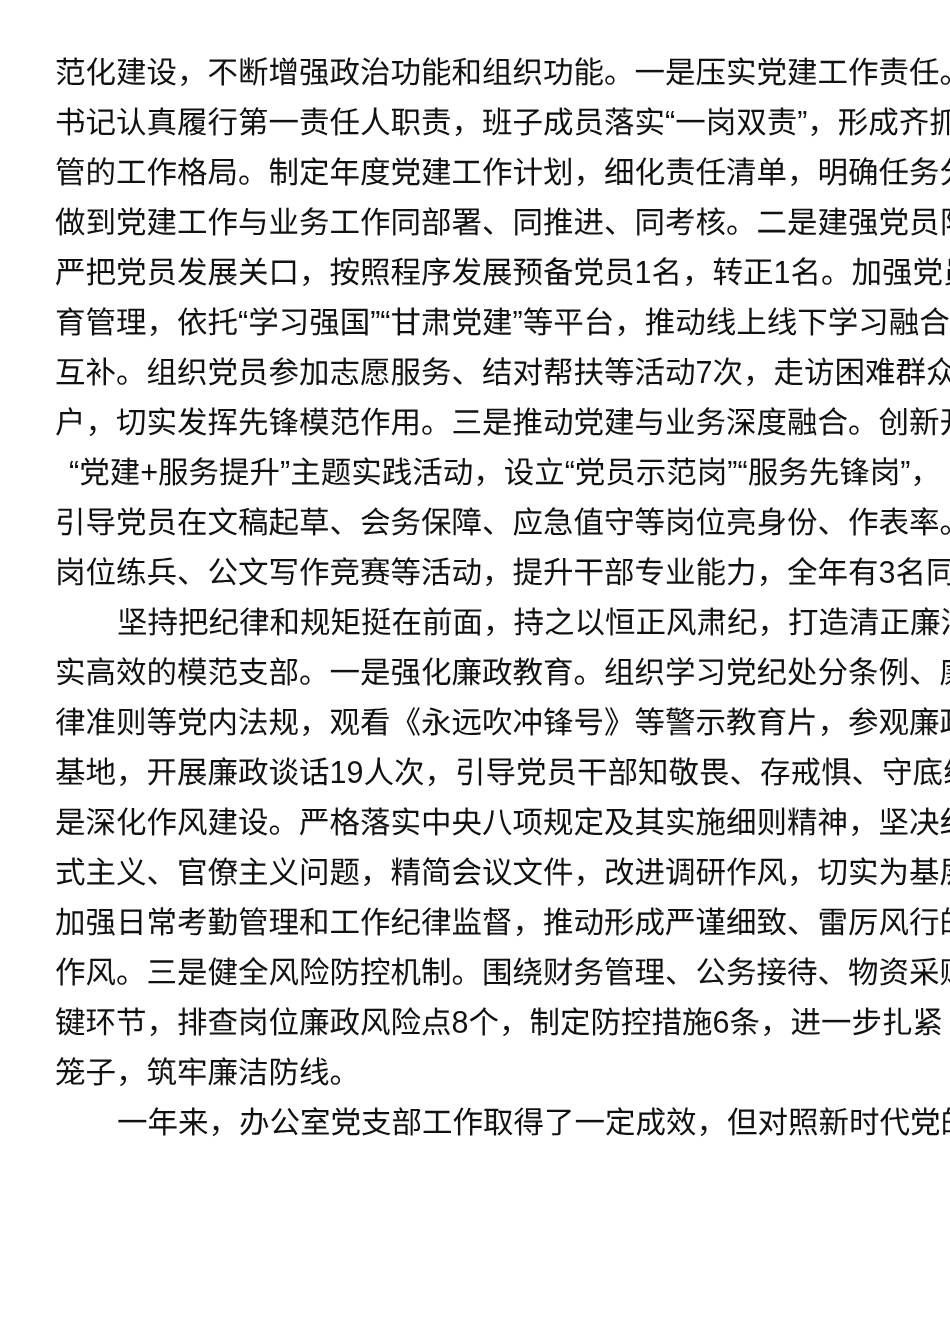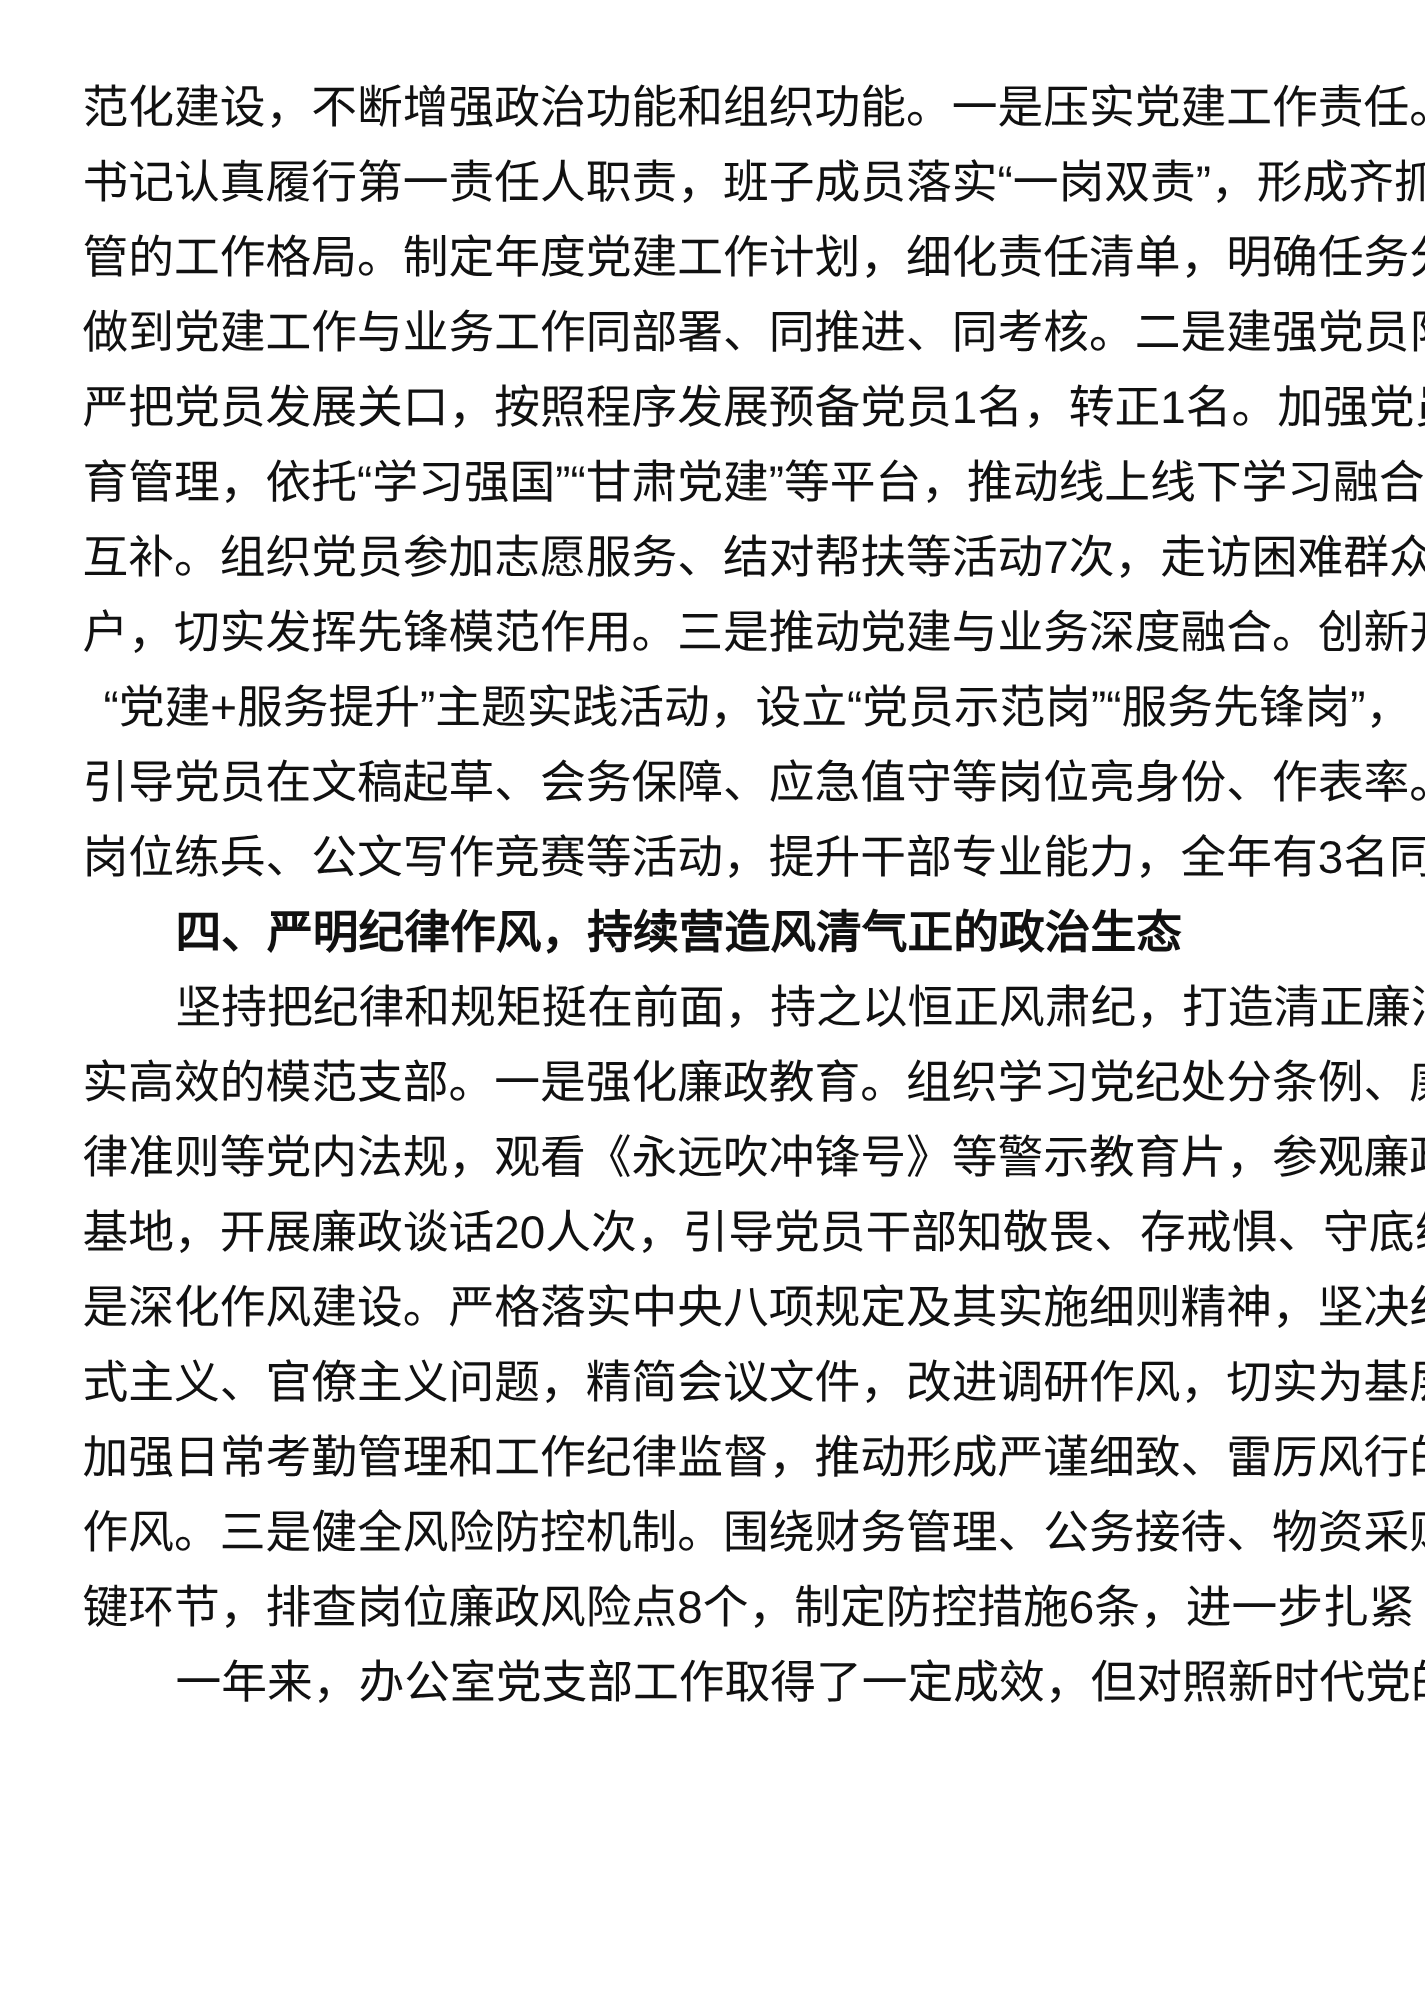--- a/index.html
+++ b/index.html
@@ -418,21 +418,20 @@
         <span>力</span>
         <span>，</span>
         <span>全</span>
         <span>年</span>
         <span>有</span>
         <span>3</span>
         <span>名</span>
         <span>同</span>
       </div>
 
-    <div class="line heading indent">四、严明纪律作风，持续营造风清气正的政治生态</div>
 
     <div class="line justify indent">
         <span>坚</span>
         <span>持</span>
         <span>把</span>
         <span>纪</span>
         <span>律</span>
         <span>和</span>
         <span>规</span>
         <span>矩</span>
@@ -524,21 +523,21 @@
     <div class="line justify">
         <span>基</span>
         <span>地</span>
         <span>，</span>
         <span>开</span>
         <span>展</span>
         <span>廉</span>
         <span>政</span>
         <span>谈</span>
         <span>话</span>
-        <span>20</span>
+        <span>19</span>
         <span>人</span>
         <span>次</span>
         <span>，</span>
         <span>引</span>
         <span>导</span>
         <span>党</span>
         <span>员</span>
         <span>干</span>
         <span>部</span>
         <span>知</span>
@@ -706,20 +705,21 @@
         <span>施</span>
         <span>6</span>
         <span>条</span>
         <span>，</span>
         <span>进</span>
         <span>一</span>
         <span>步</span>
         <span>扎</span>
         <span>紧</span>
       </div>
+    <div class="line">笼子，筑牢廉洁防线。</div>
 
     <div class="line justify indent">
         <span>一</span>
         <span>年</span>
         <span>来</span>
         <span>，</span>
         <span>办</span>
         <span>公</span>
         <span>室</span>
         <span>党</span>

